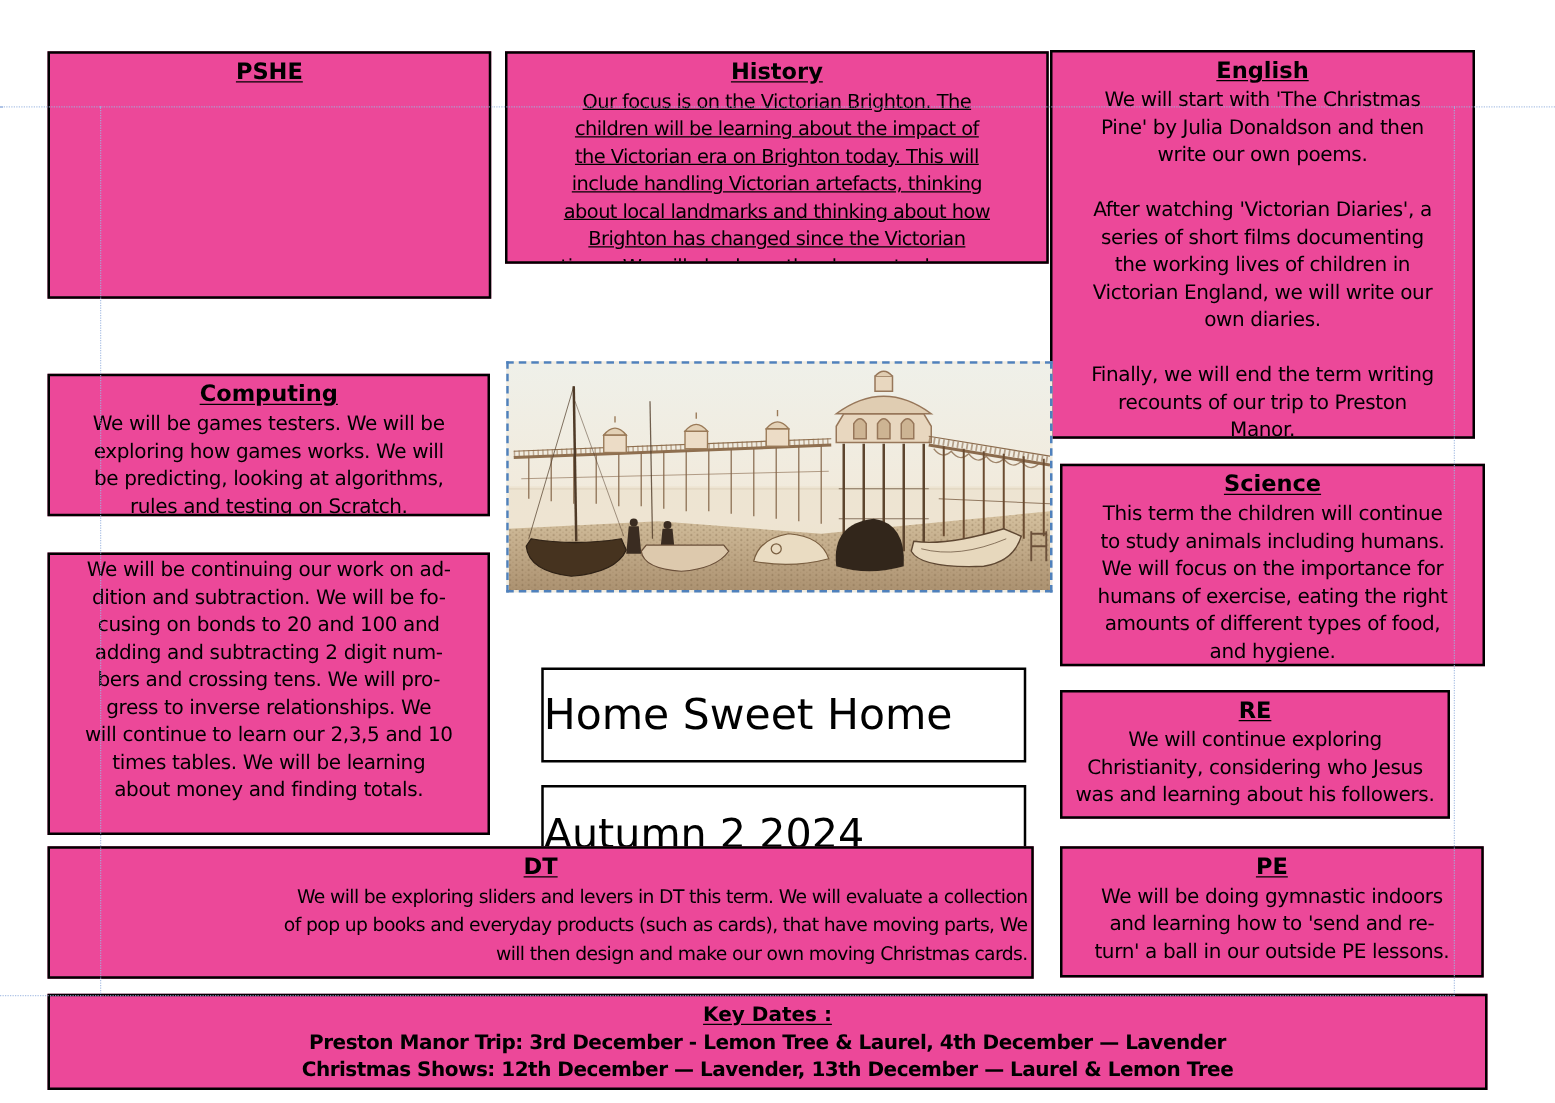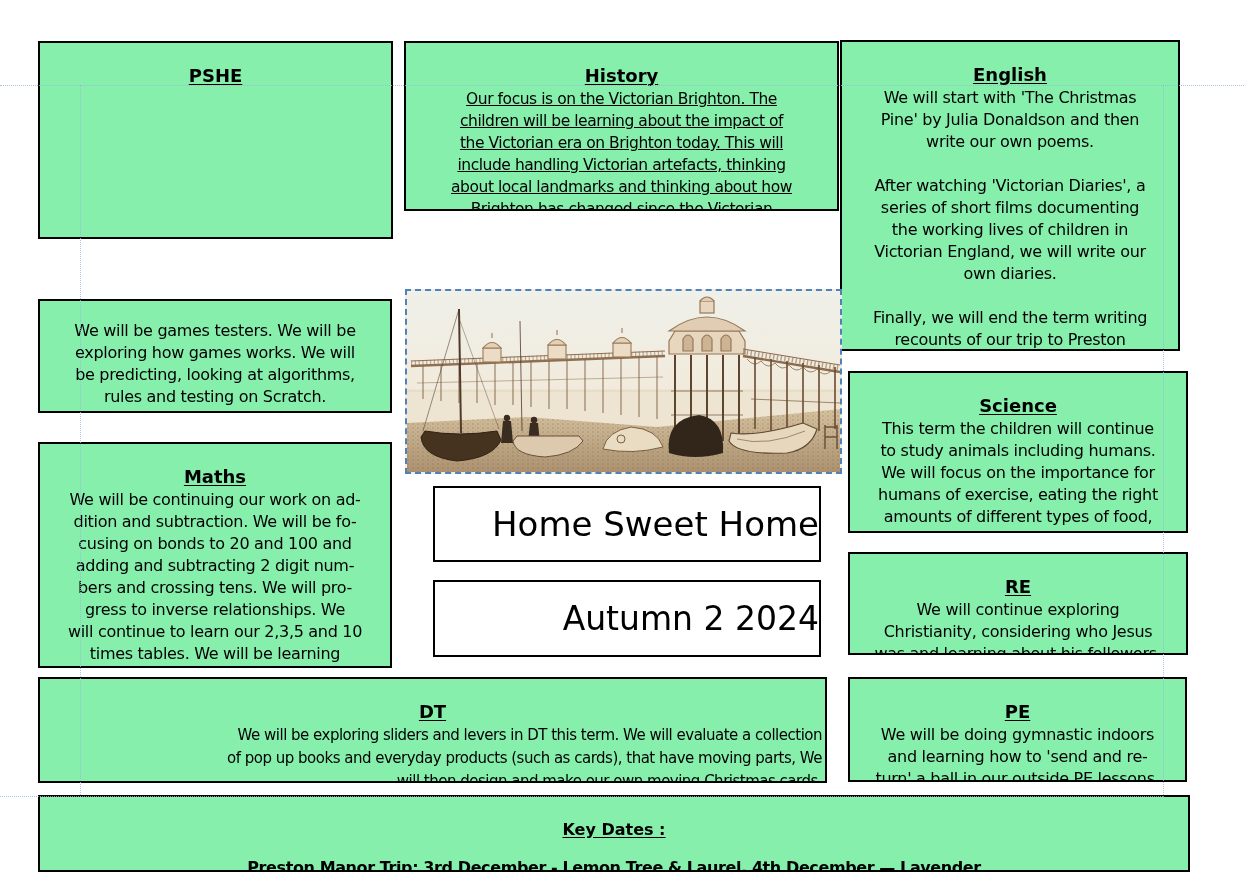--- a/index.html
+++ b/index.html
@@ -1,41 +1,41 @@
 <!DOCTYPE html>
 <html><head>
 <meta charset="utf-8">
 <style>
   html,body { margin:0; padding:0; background:#ffffff; }
   .page {
     position:relative; width:1244px; height:882px; background:#ffffff;
     font-family:"DejaVu Sans", sans-serif; color:#000;
   }
   .box {
-    position:absolute; box-sizing:border-box; background:#86efac;
-    border:2px solid #000; text-align:center; overflow:hidden; padding:19px 3px;
+    position:absolute; box-sizing:border-box; background:#ec4899;
+    border:2px solid #000; text-align:center; overflow:hidden; padding:1px 3px;
   }
   .box-title {
     margin:2px 0 0 0; font-size:18px; font-weight:bold; line-height:24px;
     text-decoration:underline; text-underline-offset:2px;
   }
   .box-body {
     margin:0; font-size:16px; line-height:22px; letter-spacing:-0.3px;
     white-space:pre-line;
   }
   .history-body { font-size:15.5px; letter-spacing:-0.45px;text-decoration:underline; }
   .condensed .box-body { font-size:15px; letter-spacing:-0.5px; line-height:23px;text-align:right; }
   .banner {
     position:absolute; box-sizing:border-box; background:#fff;
-    border:2px solid #000; display:flex; align-items:center; justify-content:flex-end;
+    border:2px solid #000; display:flex; align-items:center; justify-content:flex-start;margin-top:48px;
   }
   .banner-main { font-size:34px; }
   .banner-term { font-size:33px; }
   .keydates-line {
-    margin:16px; font-size:16px; font-weight:bold; line-height:22px; letter-spacing:-0.4px;
+    margin:0; font-size:16px; font-weight:bold; line-height:22px; letter-spacing:-0.4px;
     white-space:pre-line;
   }
   .photo-frame {
     position:absolute; left:405px; top:289px; width:433px; height:181px;
     box-sizing:content-box; border:2px dashed #4f81bd; background:#f1ece0;
   }
   .photo-frame svg { display:block; }
   .guide-h { position:absolute; height:0; border-top:1px dotted #9ab5e0; opacity:.8; pointer-events:none; }
   .guide-v { position:absolute; width:0; border-left:1px dotted #9ab5e0; opacity:.8; pointer-events:none; }
 </style>
@@ -73,20 +73,21 @@
 the working lives of children in
 Victorian England, we will write our
 own diaries.
 
 Finally, we will end the term writing
 recounts of our trip to Preston
 Manor.</p>
   </section>
 
   <section class="box" style="left:38px;top:299px;width:354px;height:114px">
+    <h2 class="box-title">Computing</h2>
     <p class="box-body">We will be games testers. We will be
 exploring how games works. We will
 be predicting, looking at algorithms,
 rules and testing on Scratch.</p>
   </section>
 
   <figure class="photo-frame" style="margin:0">
     <svg width="433" height="181" viewBox="0 0 433 181">
       <defs>
         <linearGradient id="g-sky" x1="0" y1="0" x2="0" y2="1">
@@ -185,40 +186,39 @@
     <h2 class="box-title">Science</h2>
     <p class="box-body">This term the children will continue
 to study animals including humans.
 We will focus on the  importance for
 humans of exercise, eating the right
 amounts of different types of food,
 and hygiene.</p>
   </section>
 
   <section class="box" style="left:38px;top:442px;width:354px;height:226px">
-    <h2 class="box-title">Maths</h2>
     <p class="box-body">We will be continuing our work on ad-
 dition and subtraction. We will be fo-
 cusing on bonds to 20 and 100 and
 adding and subtracting 2 digit num-
 bers and crossing tens. We will pro-
 gress to inverse relationships.  We
 will continue to learn our 2,3,5 and 10
 times tables. We will be learning
 about money and finding totals.</p>
   </section>
 
   <div class="banner banner-main" style="left:433px;top:486px;width:388px;height:76px">
     <span>Home Sweet Home</span>
   </div>
   <div class="banner banner-term" style="left:433px;top:580px;width:388px;height:77px">
     <span>Autumn 2 2024</span>
   </div>
 
-  <section class="box" style="left:848px;top:552px;width:340px;height:103px">
+  <section class="box" style="left:848px;top:552px;width:312px;height:103px">
     <h2 class="box-title">RE</h2>
     <p class="box-body">We will continue exploring
 Christianity, considering who Jesus
 was and learning about his followers.</p>
   </section>
 
   <section class="box condensed" style="left:38px;top:677px;width:789px;height:106px">
     <h2 class="box-title">DT</h2>
     <p class="box-body">We will be exploring sliders and levers in DT this term.  We will evaluate a collection
 of pop up books and everyday products (such as cards), that have moving parts,  We

